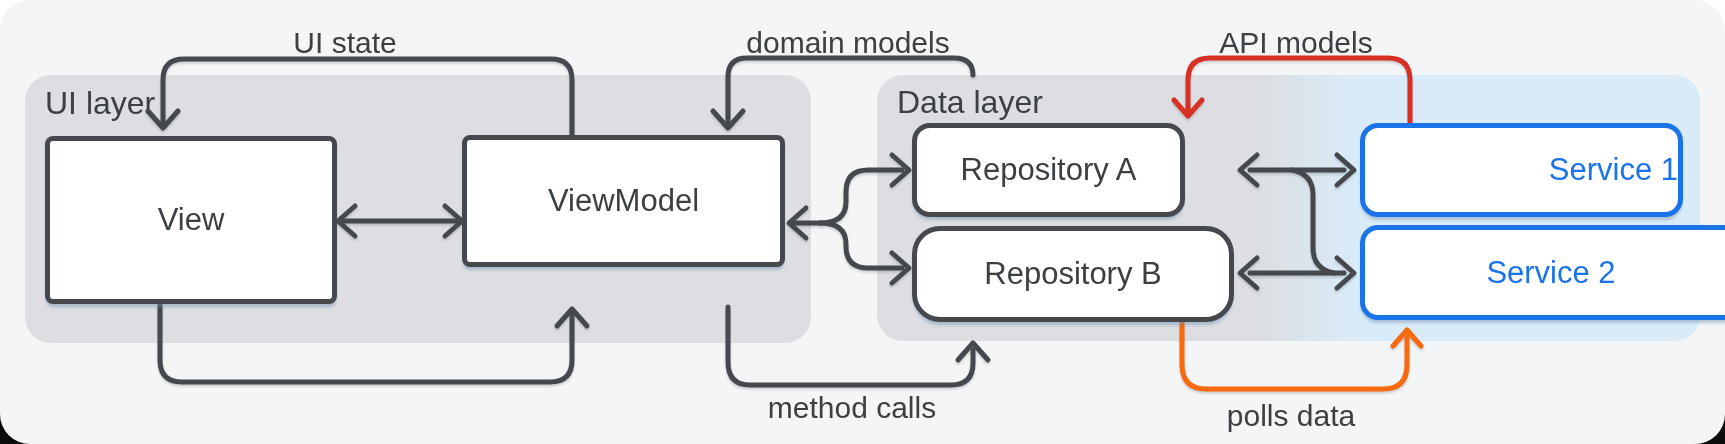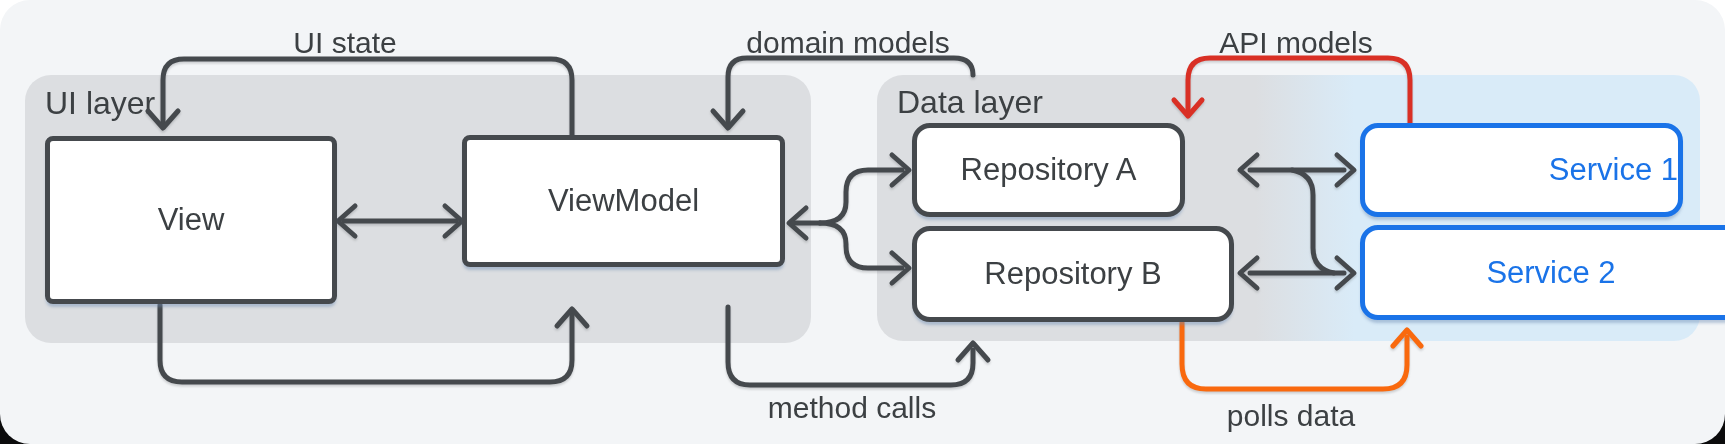--- a/index.html
+++ b/index.html
@@ -18,21 +18,21 @@
   .arrows g{stroke:var(--box-border);}
   .arrows g.red{stroke:var(--accent-red);}
   .arrows g.orange{stroke:var(--accent-orange);}
   .node{position:absolute;z-index:3;display:flex;align-items:center;justify-content:center;
     background:var(--box-fill);border:5px solid var(--box-border);border-radius:8px;
     font-size:31px;color:var(--text);box-shadow:0 4px 3px -1px rgba(109,140,180,0.45);box-sizing:border-box;}
   .node.service{border-color:var(--accent-blue);color:var(--accent-blue);}
   .node.view{left:45px;top:136px;width:292px;height:168px;}
   .node.viewmodel{left:462px;top:135px;width:323px;height:132px;}
   .node.repo-a{left:912px;top:123px;width:273px;height:94px;border-radius:18px;}
-  .node.repo-b{left:912px;top:226px;width:322px;height:96px;border-radius:18px;}
+  .node.repo-b{left:912px;top:226px;width:322px;height:96px;border-radius:28px;}
   .node.svc-1{left:1360px;top:123px;width:323px;height:94px;border-radius:18px;justify-content:flex-end;}
   .node.svc-2{left:1360px;top:225px;width:382px;height:95px;border-radius:18px;}
   .arrow-label{position:absolute;z-index:4;transform:translateX(-50%);font-size:30px;color:var(--text);white-space:nowrap;}
   .al-ui-state{left:345px;top:26px;}
   .al-domain-models{left:848px;top:26px;}
   .al-api-models{left:1296px;top:26px;}
   .al-user-action{left:330px;top:387px;}
   .al-method-calls{left:852px;top:391px;}
   .al-polls-data{left:1291px;top:399px;}
 </style>

